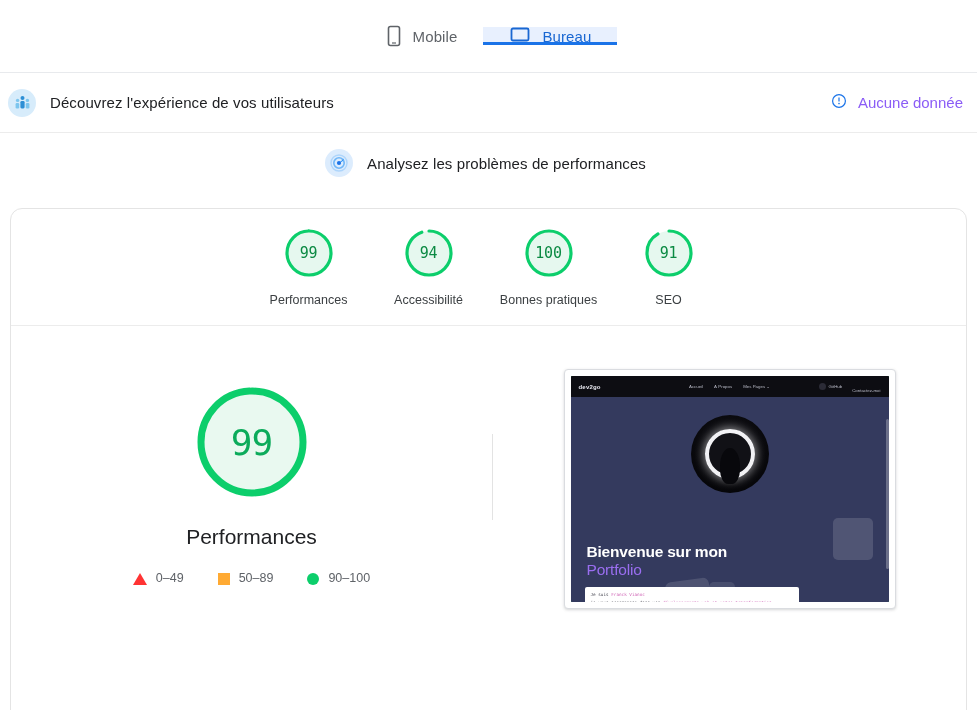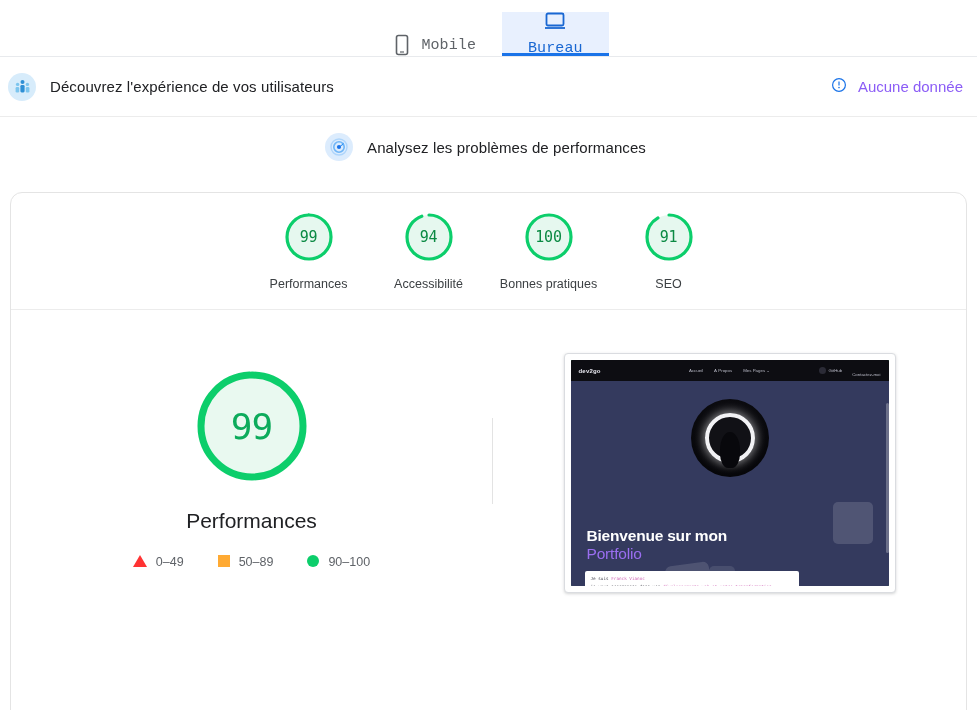--- a/index.html
+++ b/index.html
@@ -8,46 +8,44 @@
     width: 977px; height: 710px;
     background: #ffffff;
     font-family: "Liberation Sans", sans-serif;
     color: #202124;
     overflow: hidden;
   }
 
   
   .tabbar {
     position: relative;
-    height: 57px;
-    display: flex;
-    align-items: flex-end;
+    height: 73px;
+    display: flex;
+    align-items: center;
     justify-content: center;
     gap: 0px;
     border-bottom: 1px solid #e8eaed;
     background: #fff;
-    font-family: Liberation Mono, monospace;
   }
   .tab {
     display: flex;
     align-items: center;
     gap: 11px;
     padding: 0 26px;
     position: relative;
     cursor: pointer;
     font-size: 15px;
     color: #5f6368;
     letter-spacing: .1px;
   }
   .tab .tab-label { line-height: 1; }
   .tab.active {
     background: #e8f0fe;
     color: #1967d2;
     font-weight: 500;
-    flex-direction: column;
   }
   .tab.active::after {
     content: "";
     position: absolute;
     left: 0; right: 0; bottom: 0;
     height: 3px;
     background: #1a73e8;
   }
   .tab svg { display: block; }
 
@@ -177,21 +175,21 @@
     cursor: pointer;
   }
   .legend {
     margin-top: 22px;
     display: flex;
     align-items: center;
     gap: 34px;
     font-size: 12.5px;
     color: #5f6368;
   }
-  .legend-item { display: flex; align-items: flex-start; gap: 9px; }
+  .legend-item { display: flex; align-items: flex-end; gap: 9px; }
   .sw-tri {
     width: 0; height: 0;
     border-left: 7px solid transparent;
     border-right: 7px solid transparent;
     border-bottom: 12px solid #f33;
   }
   .sw-sq { width: 12px; height: 12px; background: #fa3; }
   .sw-ci { width: 12px; height: 12px; border-radius: 50%; background: #0cce6b; }
 
   .vdiv {

